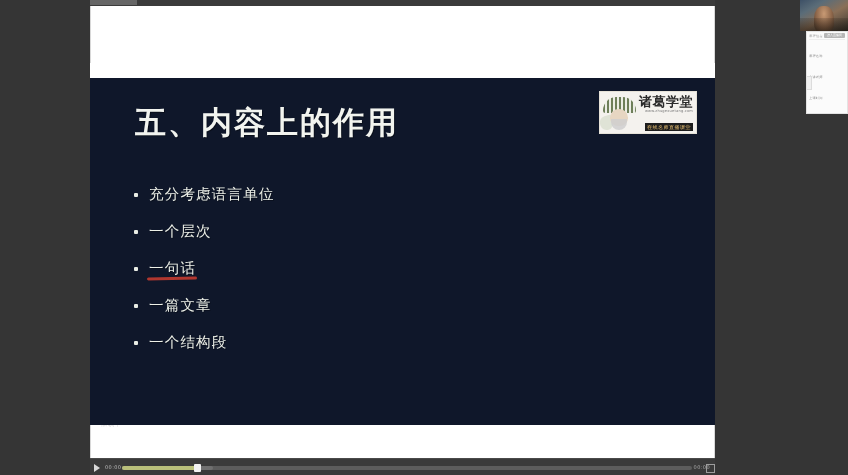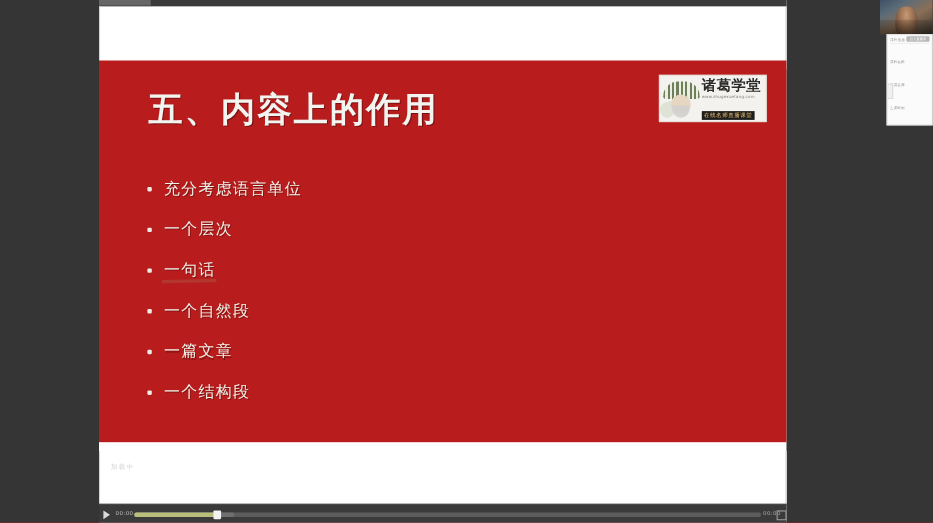--- a/index.html
+++ b/index.html
@@ -12,21 +12,21 @@
 
   
   .player{position:absolute;left:90px;top:0;width:625px;height:475px;background:#ffffff;}
   .topbar{position:absolute;left:0;top:0;width:625px;height:6px;background:#3b3b3b;}
   .topbar-chip{position:absolute;left:0;top:0;width:47px;height:5px;background:#8a8a8a;opacity:.55;}
 
   .white-top{position:absolute;left:0;top:6px;width:625px;height:57px;background:#fff;
              border-left:1px solid #d8d8d8;border-right:1px solid #d8d8d8;box-sizing:border-box;}
 
   
-  .slide{position:absolute;left:90px;top:55px;width:625px;height:347px;background:#b91c1c;overflow:hidden;}
+  .slide{position:absolute;left:90px;top:78px;width:625px;height:347px;background:#0f172a;overflow:hidden;text-align:right;}
   .slide-title{
     position:absolute;left:45px;top:24px;
     color:#f2f4ef;font-size:31px;font-weight:bold;letter-spacing:2px;
     text-shadow:1px 1px 0 rgba(0,0,0,.35);
     white-space:nowrap;
   }
   .bullets{position:absolute;left:44px;top:98px;width:520px;}
   .bullet{position:relative;height:37px;display:flex;align-items:center;}
   .bullet .dot{
     width:4px;height:4px;background:#e9ece4;border-radius:1px;margin-right:11px;flex:0 0 auto;
@@ -173,24 +173,20 @@
         <span class="dot"></span>
         <span class="btxt">一个层次</span>
       </div>
       <div class="bullet">
         <span class="dot"></span>
         <span class="btxt">一句话</span>
         <span class="underline"></span>
       </div>
       <div class="bullet">
         <span class="dot"></span>
-        <span class="btxt">一个自然段</span>
-      </div>
-      <div class="bullet">
-        <span class="dot"></span>
         <span class="btxt">一篇文章</span>
       </div>
       <div class="bullet">
         <span class="dot"></span>
         <span class="btxt">一个结构段</span>
       </div>
     </div>
   </div>
 
   <div class="sidebar">

